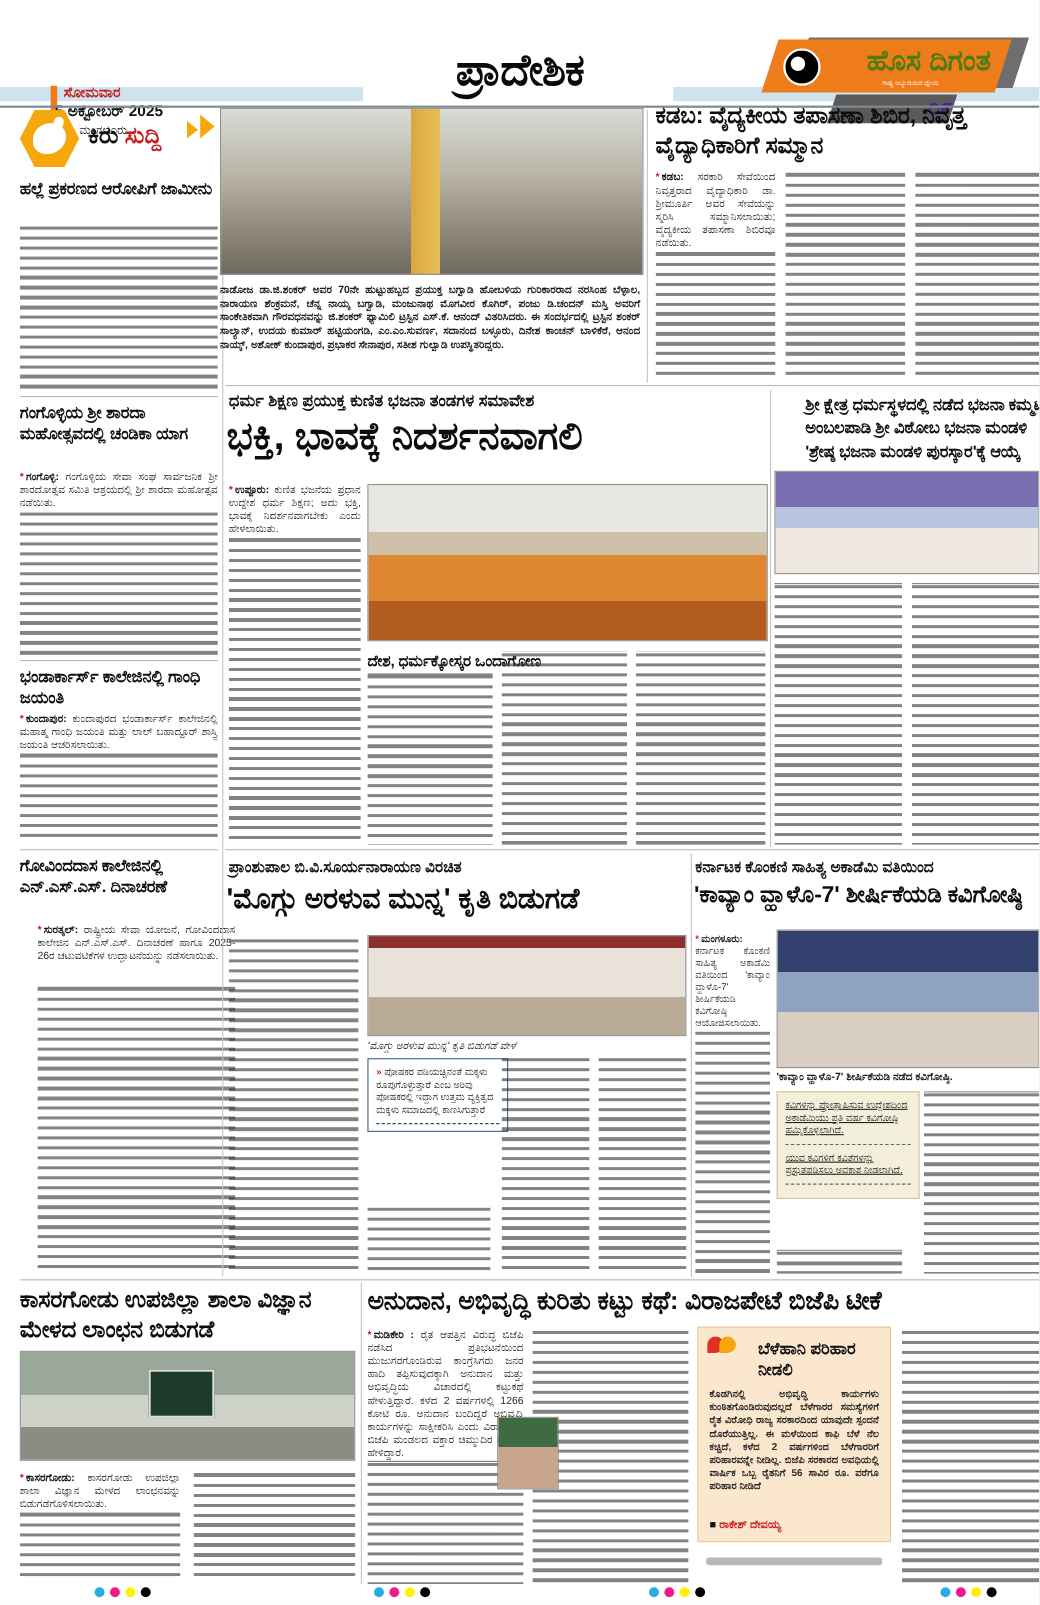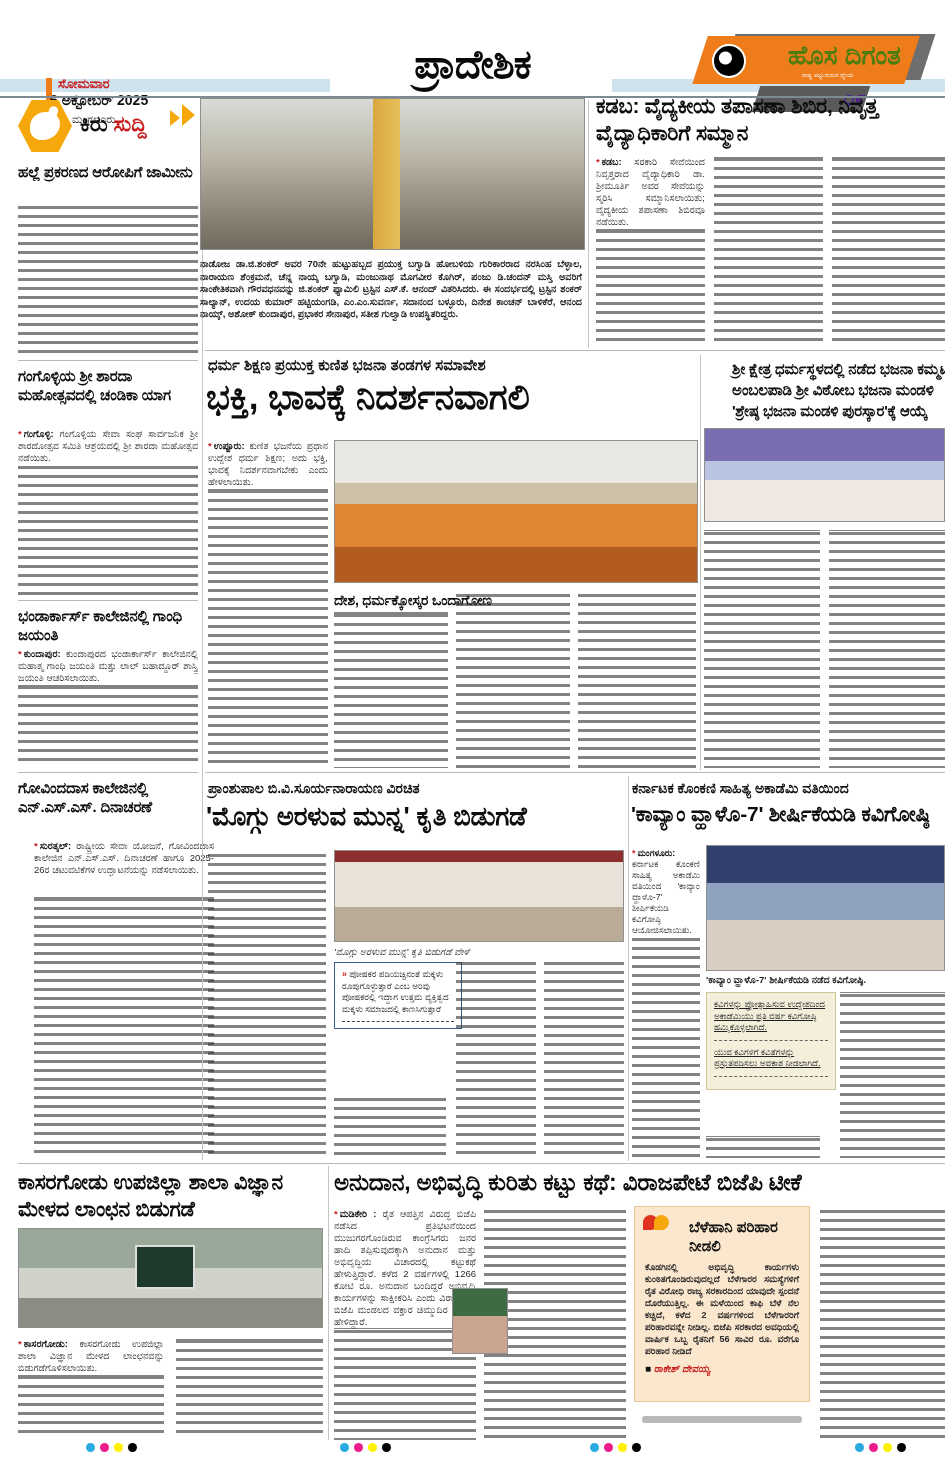--- a/index.html
+++ b/index.html
@@ -36,21 +36,21 @@
   
   .notebox{border:1.5px solid #35608e;background:#fff;padding:6px 7px;
            font-size:8.8px;line-height:11.5px;color:#222;}
   .notebox .sep{border-top:1px dashed #444;margin-top:6px;}
   .beigebox{background:#f4efdb;border:1px solid #cfc49a;padding:6px 7px;
             font-size:8.8px;line-height:11.5px;color:#222;}
   .beigebox .bsep{border-top:1px dashed #666;margin:6px 0;}
   .qbox{background:#fbe7cd;border:1px solid #e8c79b;padding:10px 10px 8px;box-sizing:border-box;}
   .qtitle{font-size:15px;line-height:19px;font-weight:bold;color:#0e0e0e;}
   .qbody{font-size:9px;line-height:12px;font-weight:bold;color:#2b2b2b;text-align:justify;margin-top:6px;}
-  .qattr{color:#c81d1d;font-weight:bold;font-size:10px;margin-top:6px;font-style:italic;}
+  .qattr{color:#c81d1d;font-weight:bold;font-size:10px;margin-top:24px;}
   .qmark{display:inline-block;width:15px;height:15px;border-radius:50% 50% 50% 4%;}
   .graybar{height:7px;background:#b9b9b9;border-radius:3px;margin-top:8px;}
   .mark{position:absolute;width:9px;height:9px;border-radius:50%;}
 </style>
 </head>
 <body>
 
 <div class="page">
 
   <div class="bluestrip abs" style="left:0;top:79;width:330px;top:79px;"></div>

